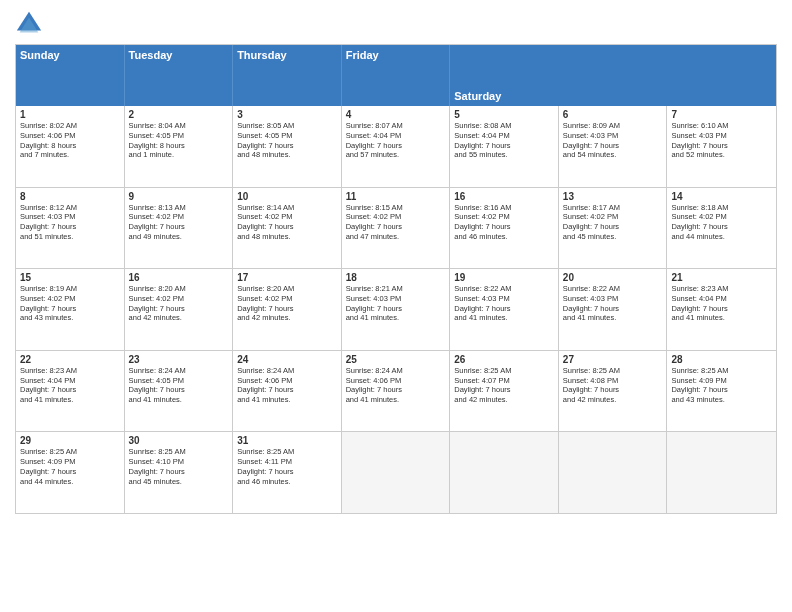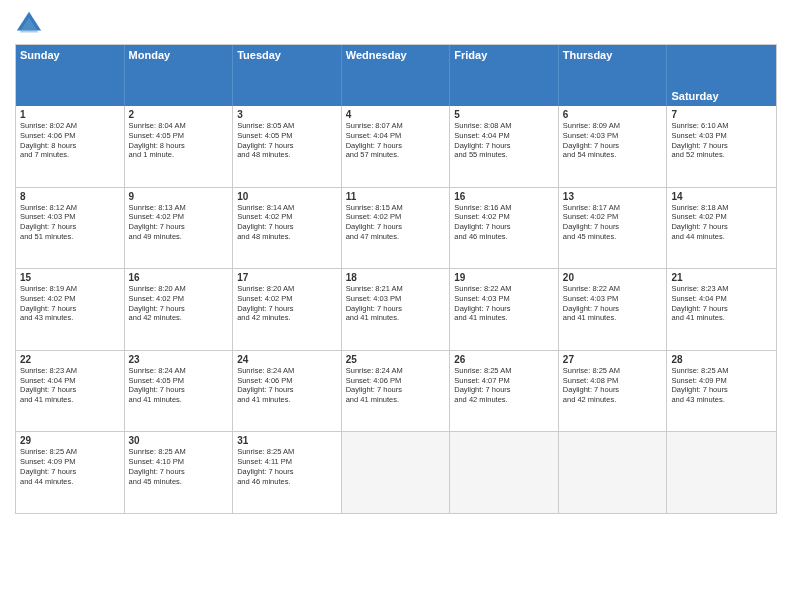--- a/index.html
+++ b/index.html
@@ -126,25 +126,23 @@
     </div>
     <div class="title-block">
       <h1></h1>
       <h2></h2>
     </div>
   </div>
 
   <div class="calendar">
     <div class="cal-header" id="cal-header">
         <div class="cal-header-cell">Sunday</div>
-        <div class="cal-header-cell">Monday</div>
         <div class="cal-header-cell">Tuesday</div>
-        <div class="cal-header-cell">Wednesday</div>
+        <div class="cal-header-cell">Thursday</div>
         <div class="cal-header-cell">Friday</div>
-        <div class="cal-header-cell">Thursday</div>
         <div class="cal-header-cell">Saturday</div>
       </div>
     <div class="cal-body" id="cal-body">
         <div class="cal-row">
           <div class="cal-cell">
             <span class="day-num">1</span>
             <span class="cell-line">Sunrise: 8:02 AM</span>
             <span class="cell-line">Sunset: 4:06 PM</span>
             <span class="cell-line">Daylight: 8 hours</span>
             <span class="cell-line">and 7 minutes.</span>

